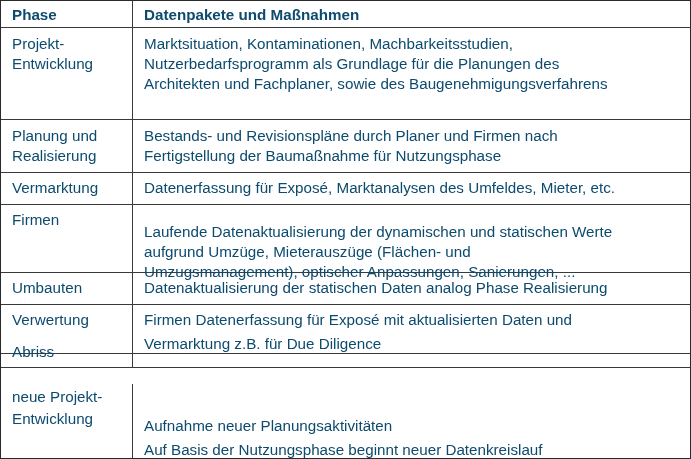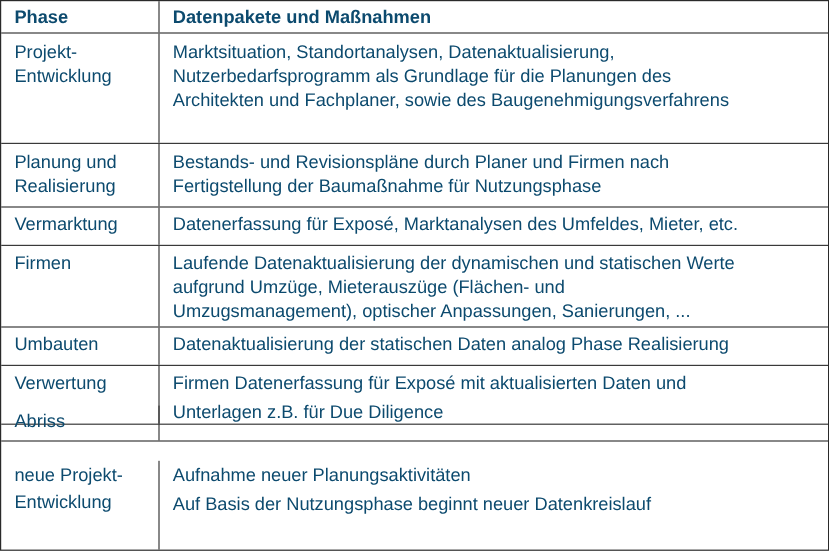--- a/index.html
+++ b/index.html
@@ -30,21 +30,21 @@
     <div class="c1">Phase</div>
     <div class="c2">Datenpakete und Maßnahmen</div>
   </div>
 
   <div class="row" style="top:27px;height:92px;">
     <div class="c1">
       <span class="line">Projekt-</span>
       <span class="line">Entwicklung</span>
     </div>
     <div class="c2">
-      <span class="line">Marktsituation, Standortanalysen, Datenaktualisierung,</span>
+      <span class="line">Marktsituation, Kontaminationen, Machbarkeitsstudien,</span>
       <span class="line">Nutzerbedarfsprogramm als Grundlage für die Planungen des</span>
       <span class="line">Architekten und Fachplaner, sowie des Baugenehmigungsverfahrens</span>
     </div>
   </div>
 
   <div class="row" style="top:119px;height:53px;">
     <div class="c1">
       <span class="line">Planung und</span>
       <span class="line">Realisierung</span>
     </div>
@@ -60,21 +60,21 @@
     </div>
     <div class="c2" style="padding-top:5px;">
       <span class="line">Datenerfassung für Exposé, Marktanalysen des Umfeldes, Mieter, etc.</span>
     </div>
   </div>
 
   <div class="row" style="top:204px;height:68px;">
     <div class="c1" style="padding-top:5px;">
       <span class="line">Firmen</span>
     </div>
-    <div class="c2" style="padding-top:5px;">
+    <div class="c2" style="padding-top:5px;margin-top:12px;">
       <span class="line">Laufende Datenaktualisierung der dynamischen und statischen Werte</span>
       <span class="line">aufgrund Umzüge, Mieterauszüge (Flächen- und</span>
       <span class="line">Umzugsmanagement), optischer Anpassungen, Sanierungen, ...</span>
     </div>
   </div>
 
   <div class="row" style="top:272px;height:32px;">
     <div class="c1" style="padding-top:5px;">
       <span class="line">Umbauten</span>
     </div>
@@ -82,34 +82,34 @@
       <span class="line">Datenaktualisierung der statischen Daten analog Phase Realisierung</span>
     </div>
   </div>
 
   <div class="row spaced" style="top:304px;height:49px;">
     <div class="c1" style="padding-top:3px;">
       <span class="line">Verwertung</span>
     </div>
     <div class="c2" style="padding-top:3px;">
       <span class="line">Firmen Datenerfassung für Exposé mit aktualisierten Daten und</span>
-      <span class="line">Unterlagen z.B. für Due Diligence</span>
+      <span class="line">Vermarktung z.B. für Due Diligence</span>
     </div>
   </div>
 
   <div class="row" style="top:337px;height:30px;">
     <div class="c1" style="padding-top:4px;">
       <span class="line">Abriss</span>
     </div>
   </div>
 
   <div class="row last spaced" style="top:383px;height:74px;">
     <div class="c1" style="padding-top:2px;line-height:22px;">
       <span class="line" style="line-height:22px;">neue Projekt-</span>
       <span class="line" style="line-height:22px;">Entwicklung</span>
     </div>
-    <div class="c2" style="padding-top:1px;">
+    <div class="c2" style="padding-top:1px;margin-top:29px;">
       <span class="line">Aufnahme neuer Planungsaktivitäten</span>
       <span class="line">Auf Basis der Nutzungsphase beginnt neuer Datenkreislauf</span>
     </div>
   </div>
 
 </div>
 
 </body></html>

